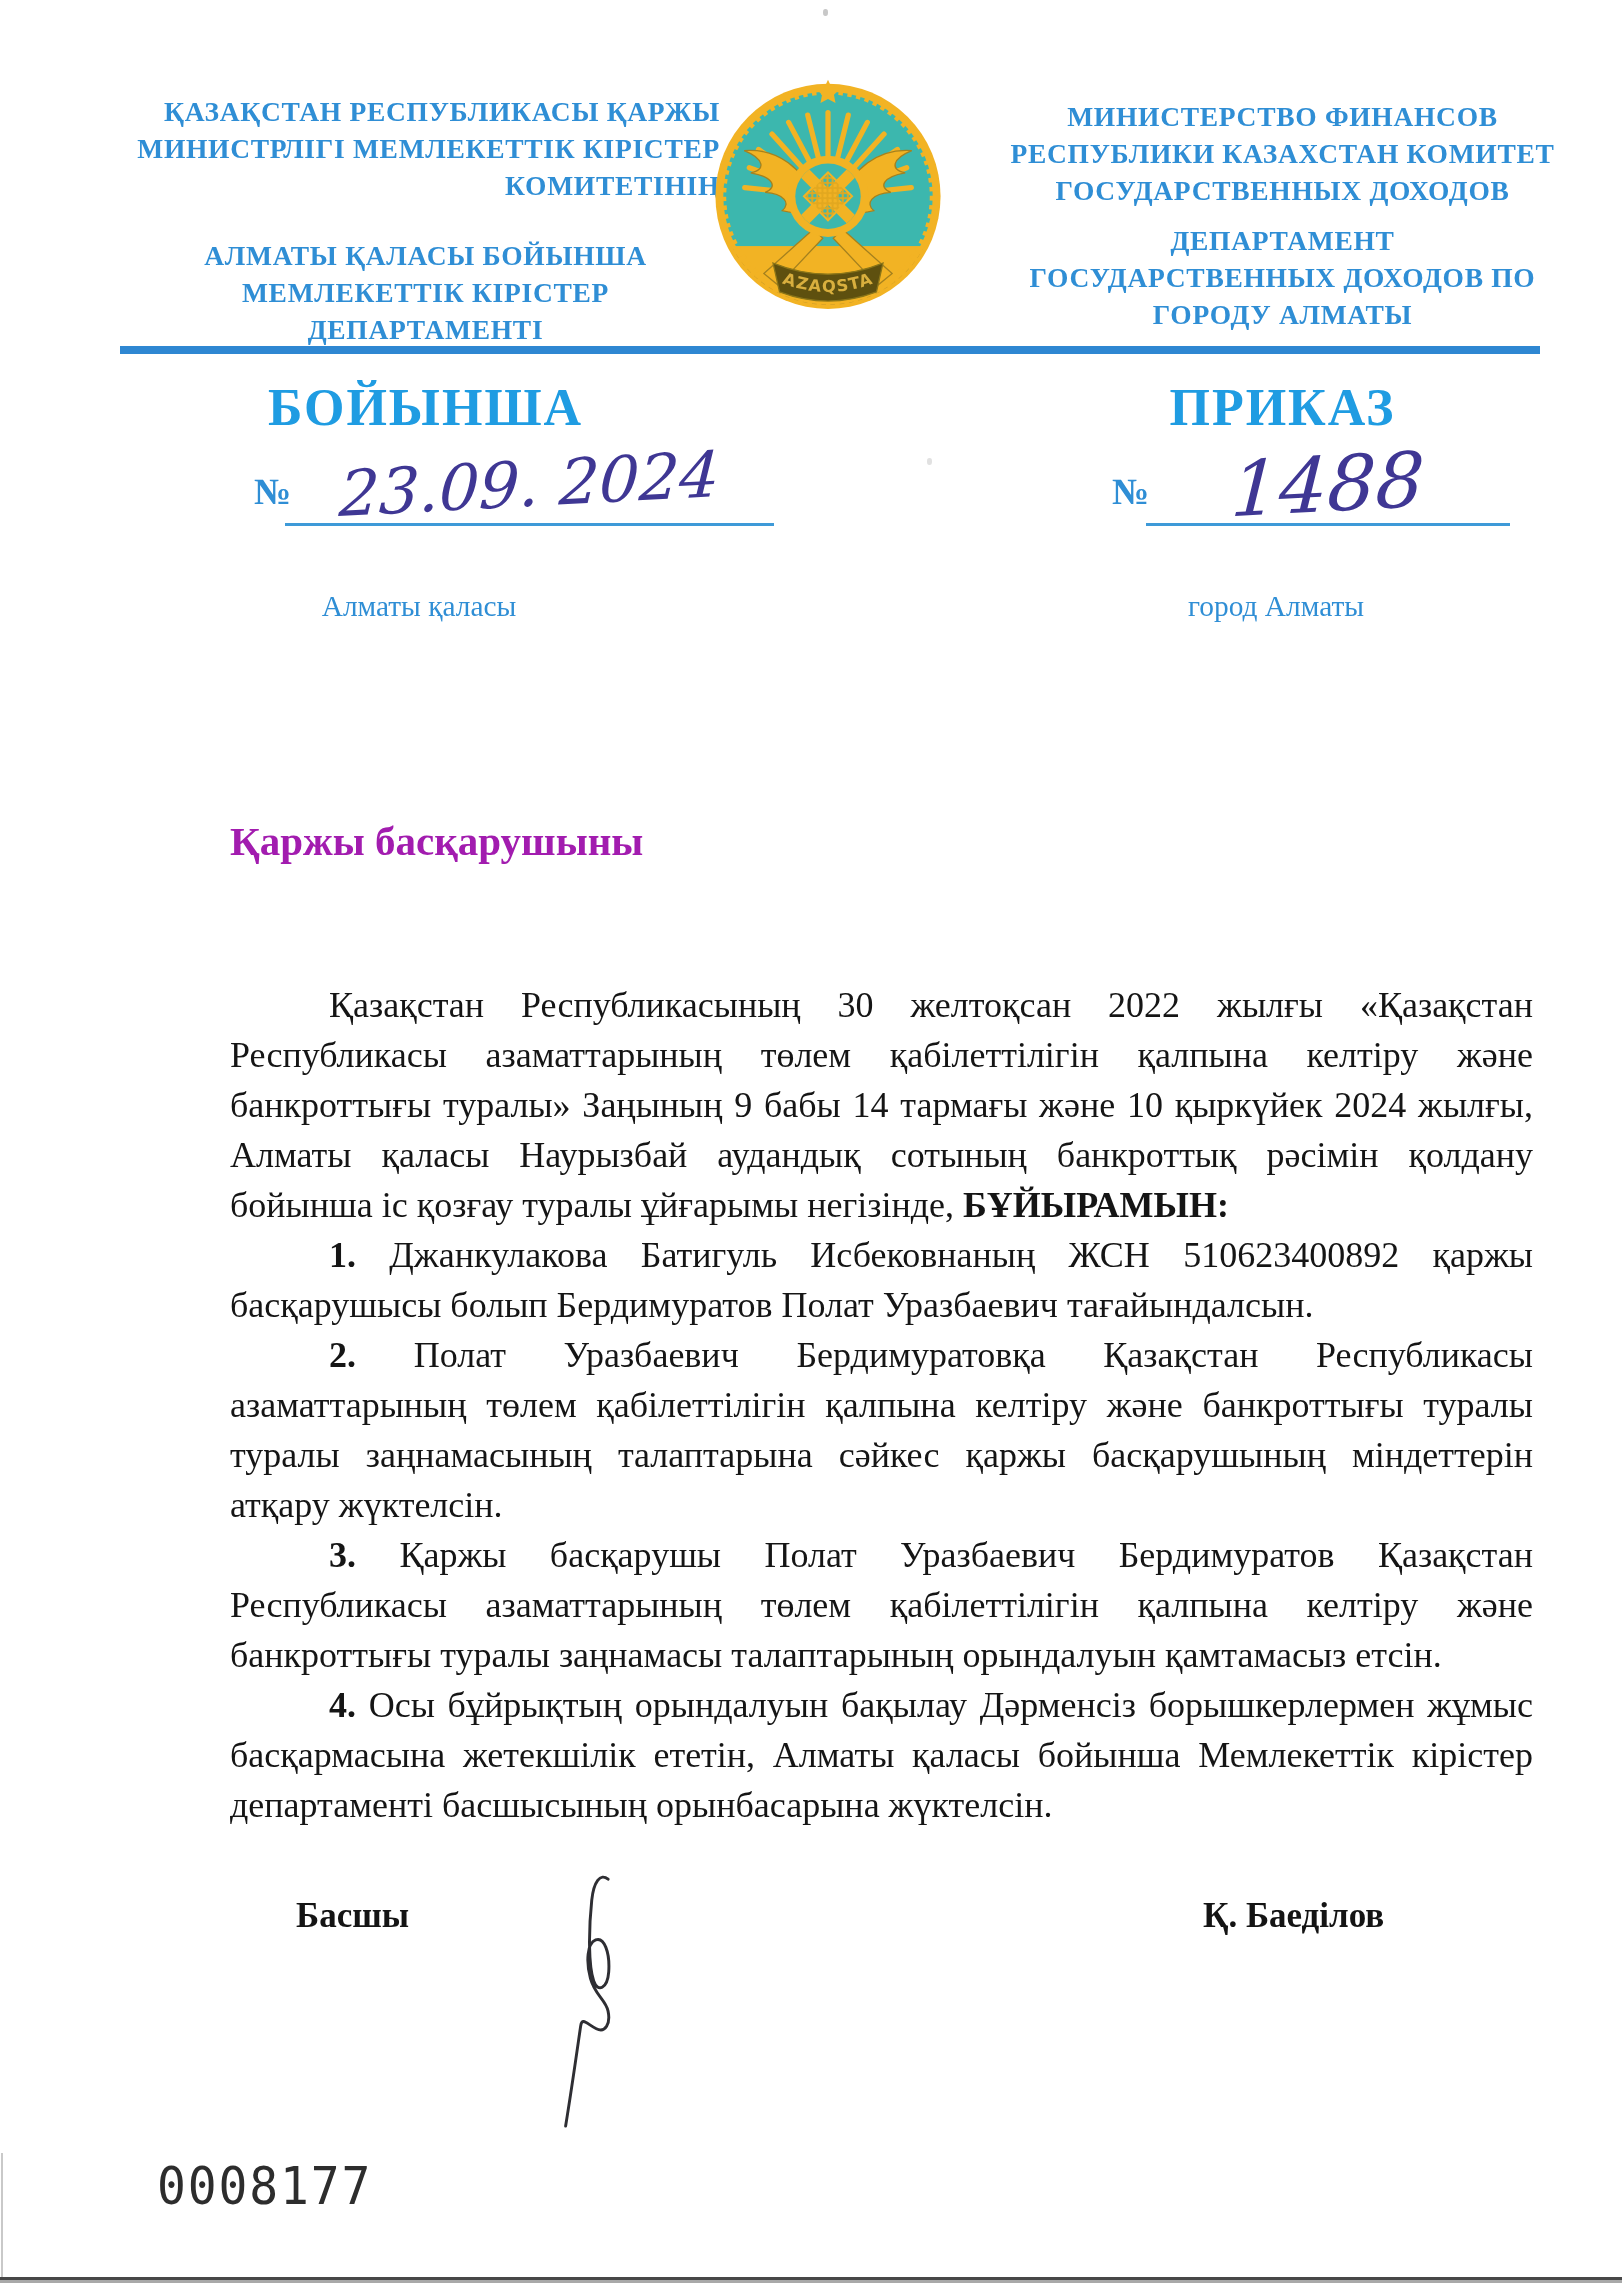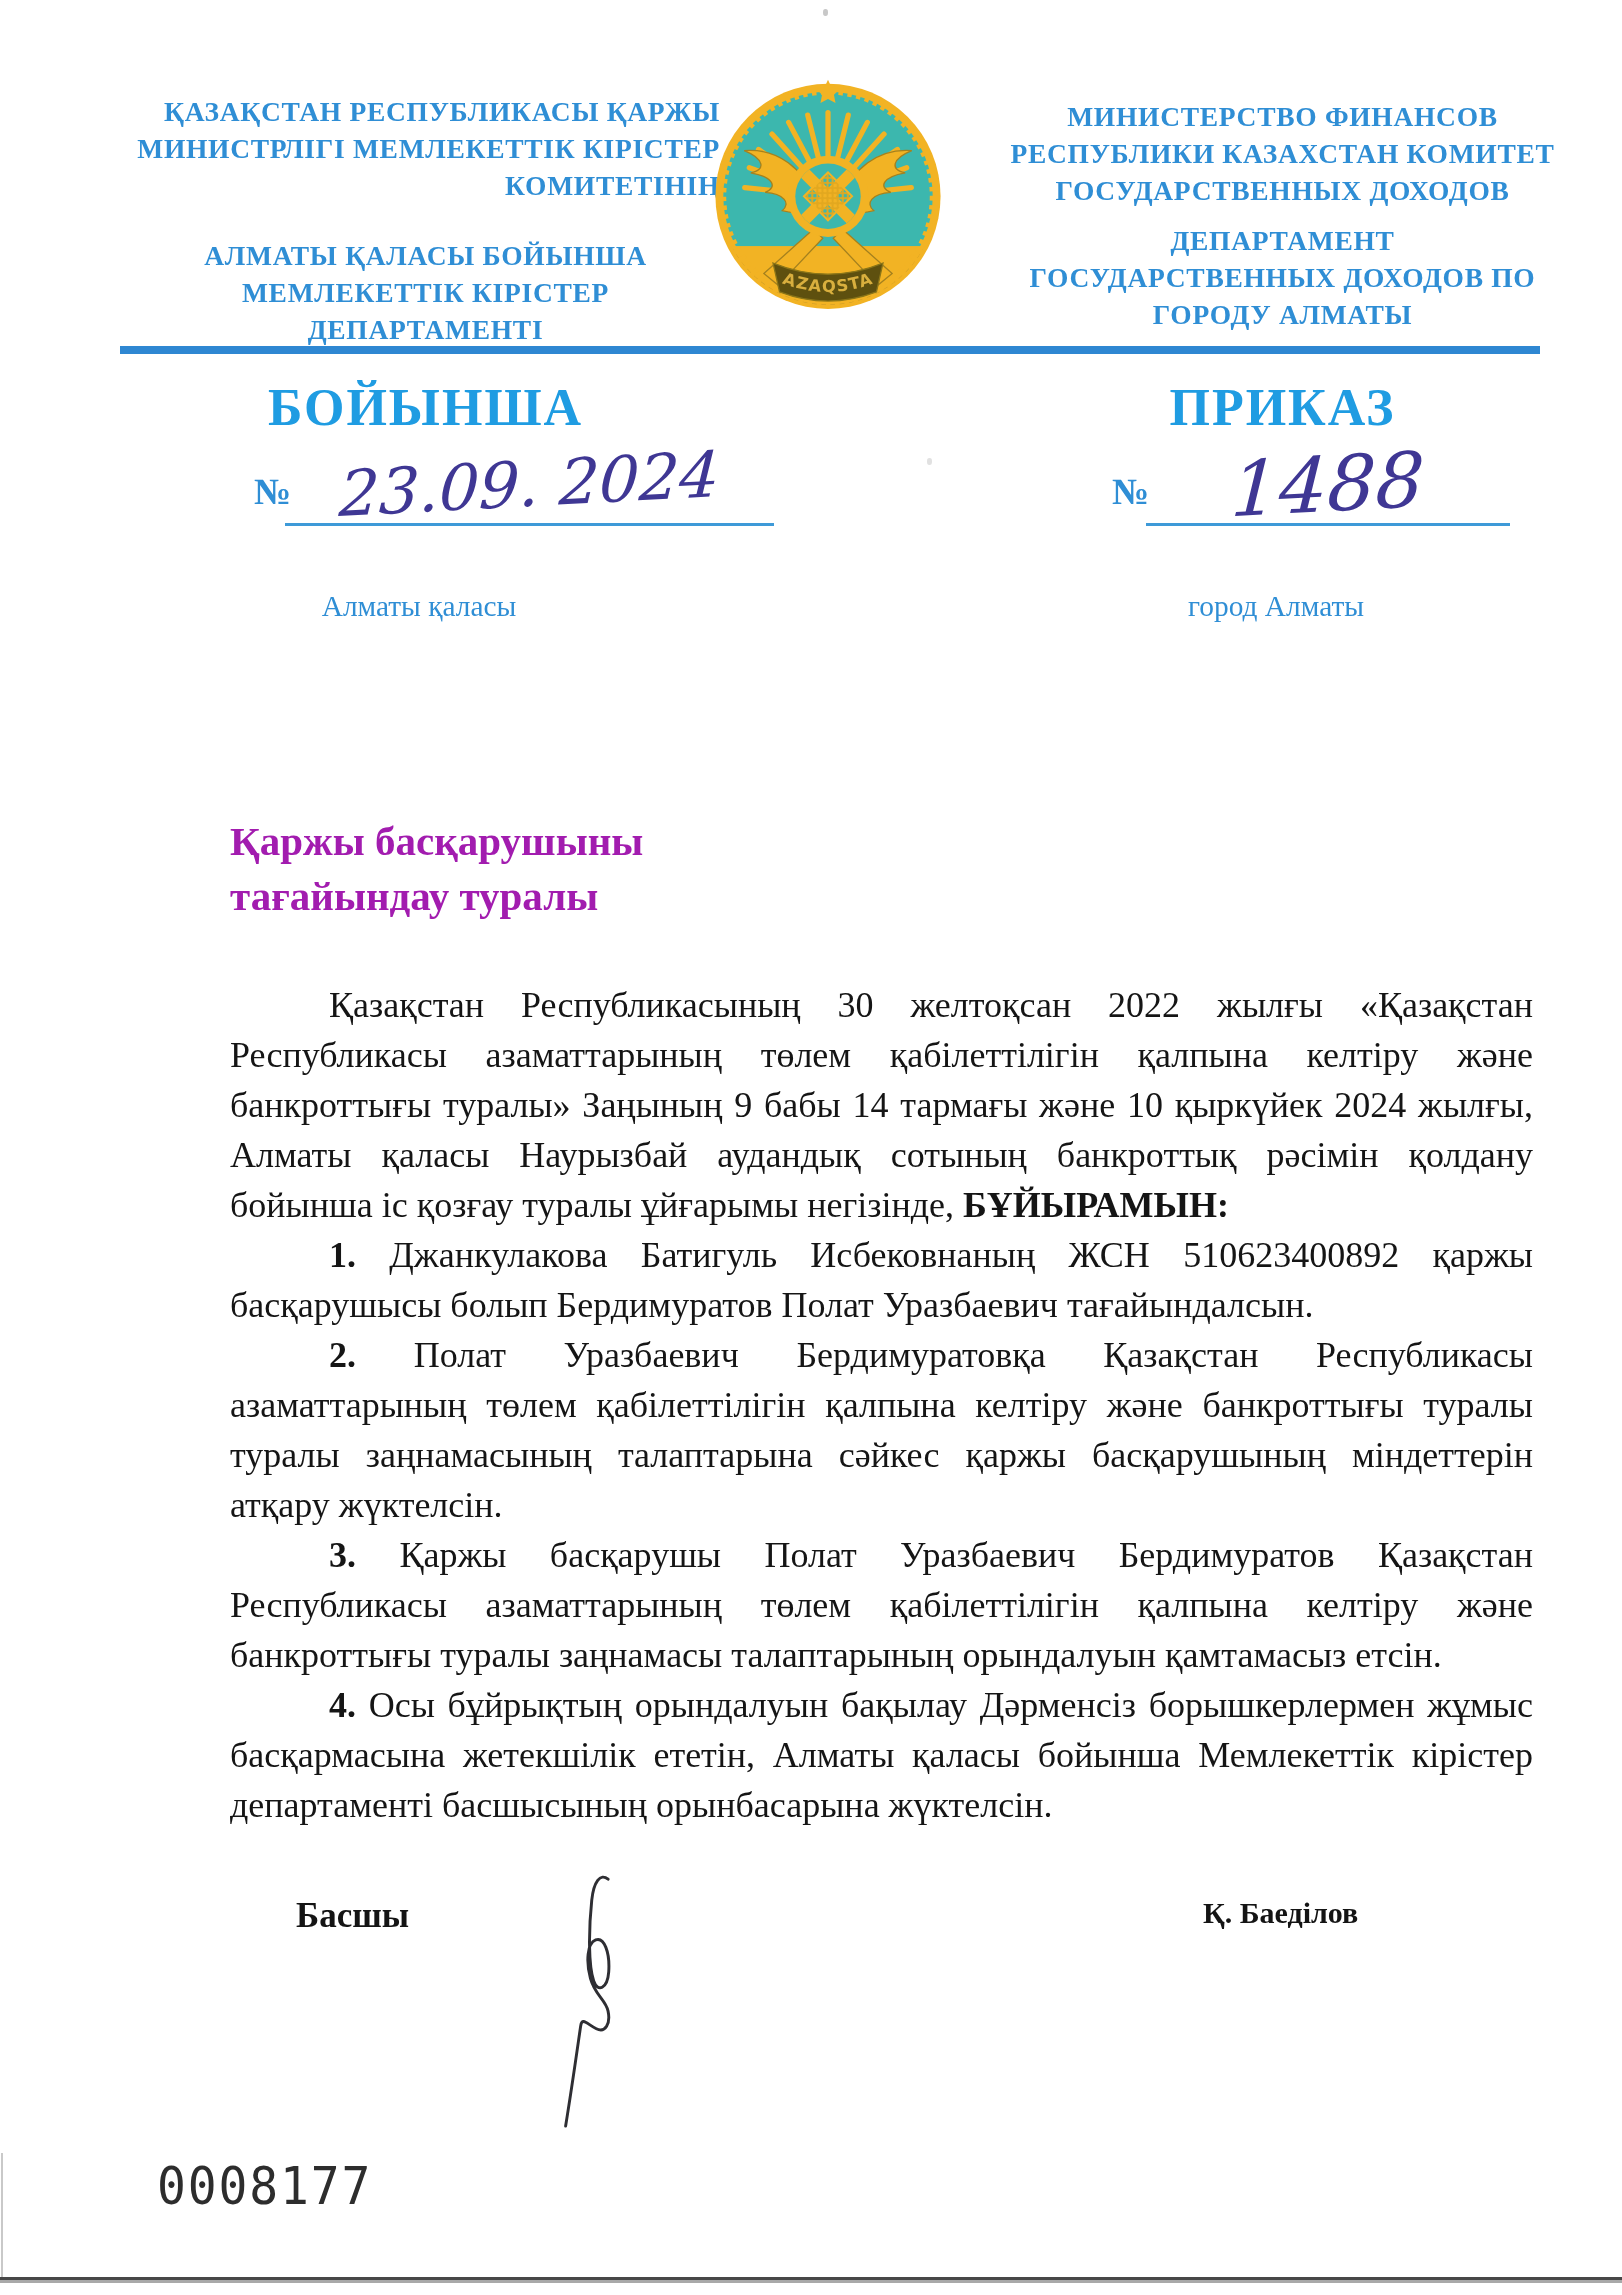--- a/index.html
+++ b/index.html
@@ -47,21 +47,21 @@
   .subject{position:absolute;left:230px;top:814px;font-size:41px;
            font-weight:bold;line-height:55px;color:#a21caf;}
 
   .body-text{position:absolute;left:230px;top:980px;width:1303px;
              font-size:36px;line-height:50px;text-align:justify;color:#151515;}
   .body-text p{margin:0;text-indent:99px;}
   .body-text b{font-weight:bold;margin-top:21px;}
 
   
   .sig-role{position:absolute;left:296px; top:1896px;font-size:35px;font-weight:bold;}
-  .sig-name{position:absolute;left:1203px;top:1896px;font-size:30px;font-weight:bold;}
+  .sig-name{position:absolute;left:1203px;top:1896px;font-size:35px;font-weight:bold;}
   .sig-mark{position:absolute;left:548px; top:1866px;width:111px;height:268px;}
 
   
   .stamp{position:absolute;left:157px;top:2157px;
          font-family:"DejaVu Sans Mono",monospace;font-size:51px;
          letter-spacing:2px;color:#2d2d2d;transform:scaleX(.94);
          transform-origin:left;}
 
   .scan-line-dark {position:absolute;left:0;top:2277px;width:1623px;height:3.9px;background:#474747;}
   .scan-line-soft {position:absolute;left:0;top:2280px;width:1623px;height:2.6px;background:#a9a9a9;}
@@ -157,21 +157,20 @@
 <div class="place place-kk">Алматы қаласы</div>
 
 <div class="no-sign no-right">№</div>
 <div class="fill-line line-right">
   <span class="handwriting hw-number">1488</span>
 </div>
 <div class="place place-ru">город Алматы</div>
 
 <div class="subject">
   <div>Қаржы басқарушыны</div>
-  <div>тағайындау туралы</div>
 </div>
 
 <div class="body-text">
   <p><b></b><span>Қазақстан Республикасының 30 желтоқсан 2022 жылғы «Қазақстан Республикасы азаматтарының төлем қабілеттілігін қалпына келтіру және банкроттығы туралы» Заңының 9 бабы 14 тармағы және 10 қыркүйек 2024 жылғы, Алматы қаласы Наурызбай аудандық сотының банкроттық рәсімін қолдану бойынша іс қозғау туралы ұйғарымы негізінде, </span><b>БҰЙЫРАМЫН:</b></p>
   <p><b>1. </b><span>Джанкулакова Батигуль Исбековнаның ЖСН 510623400892 қаржы басқарушысы болып Бердимуратов Полат Уразбаевич тағайындалсын.</span><b></b></p>
   <p><b>2. </b><span>Полат Уразбаевич Бердимуратовқа Қазақстан Республикасы азаматтарының төлем қабілеттілігін қалпына келтіру және банкроттығы туралы туралы заңнамасының талаптарына сәйкес қаржы басқарушының міндеттерін атқару жүктелсін.</span><b></b></p>
   <p><b>3. </b><span>Қаржы басқарушы Полат Уразбаевич Бердимуратов Қазақстан Республикасы азаматтарының төлем қабілеттілігін қалпына келтіру және банкроттығы туралы заңнамасы талаптарының орындалуын қамтамасыз етсін.</span><b></b></p>
   <p><b>4. </b><span>Осы бұйрықтың орындалуын бақылау Дәрменсіз борышкерлермен жұмыс басқармасына жетекшілік ететін, Алматы қаласы бойынша Мемлекеттік кірістер департаменті басшысының орынбасарына  жүктелсін.</span><b></b></p>
 </div>
 

